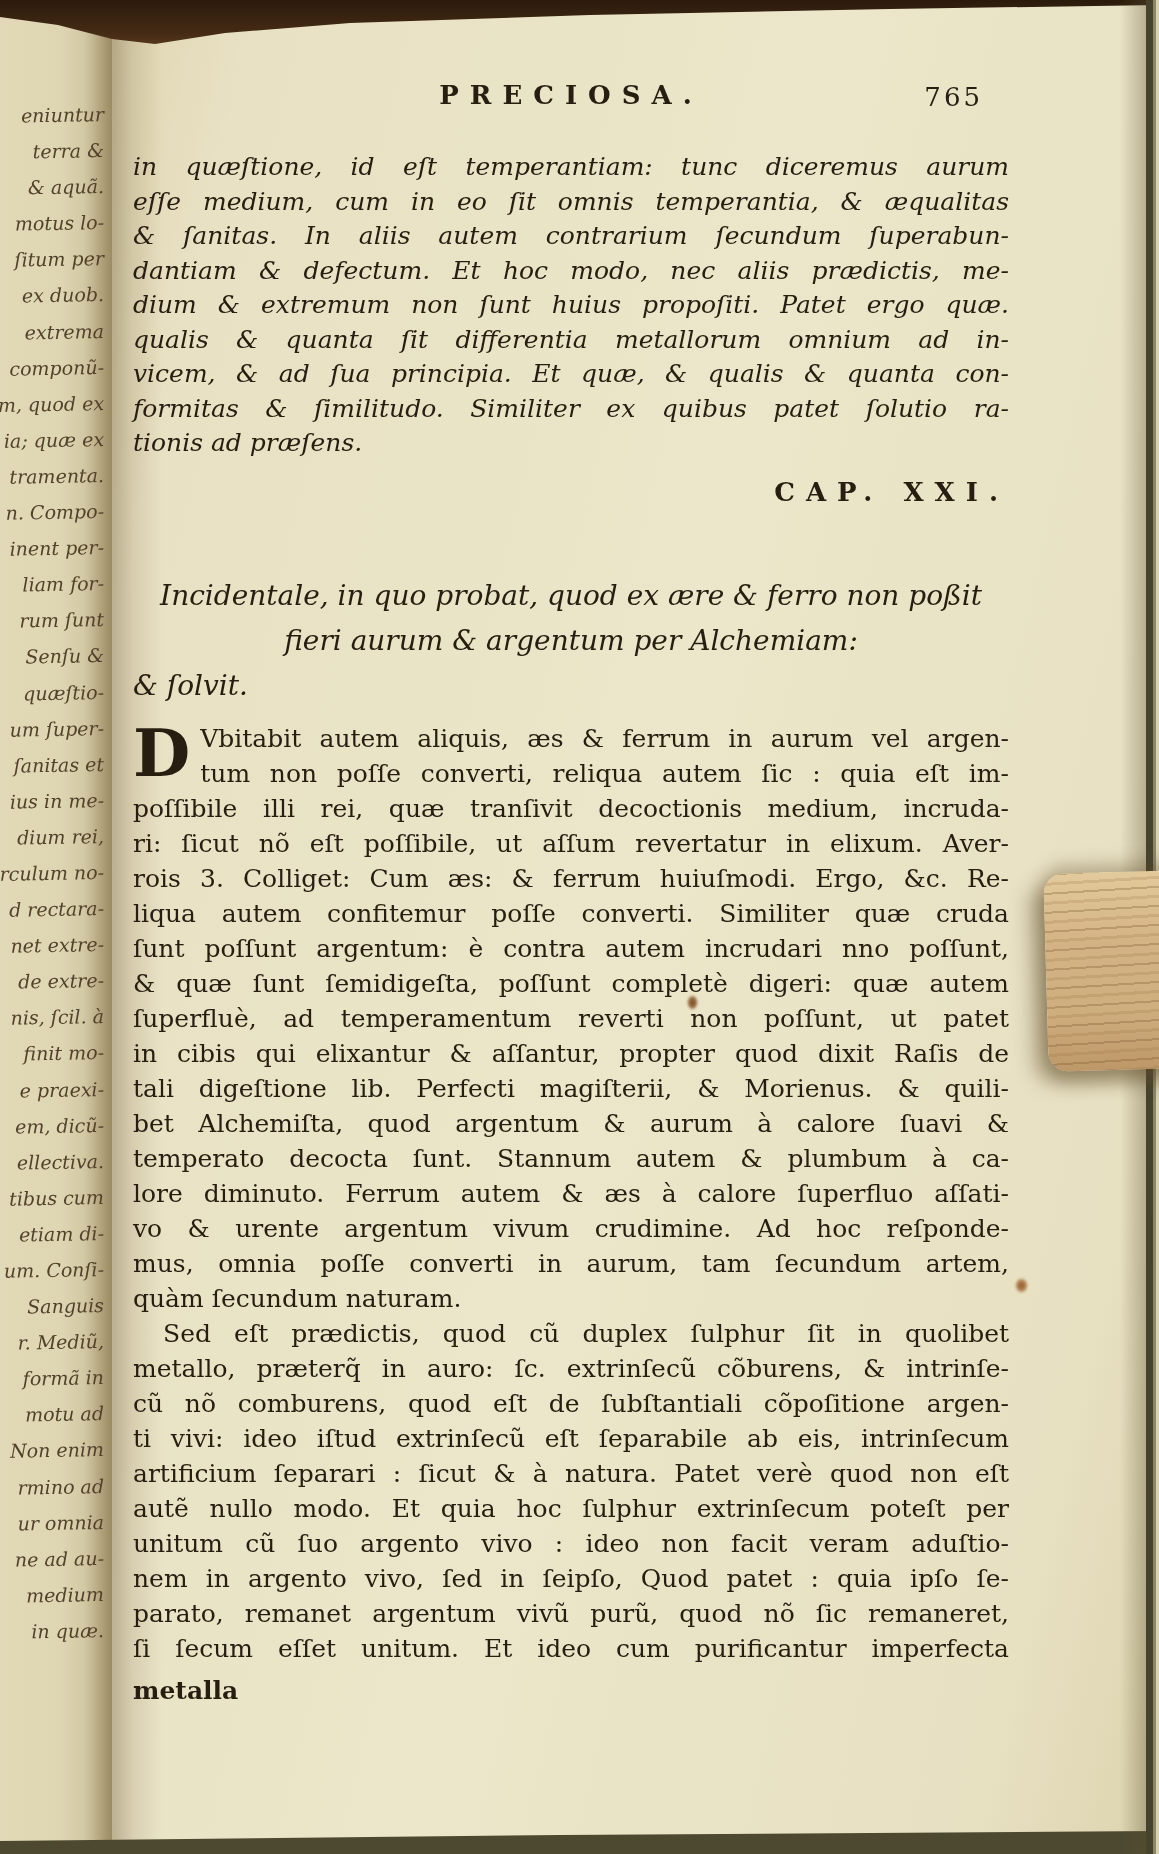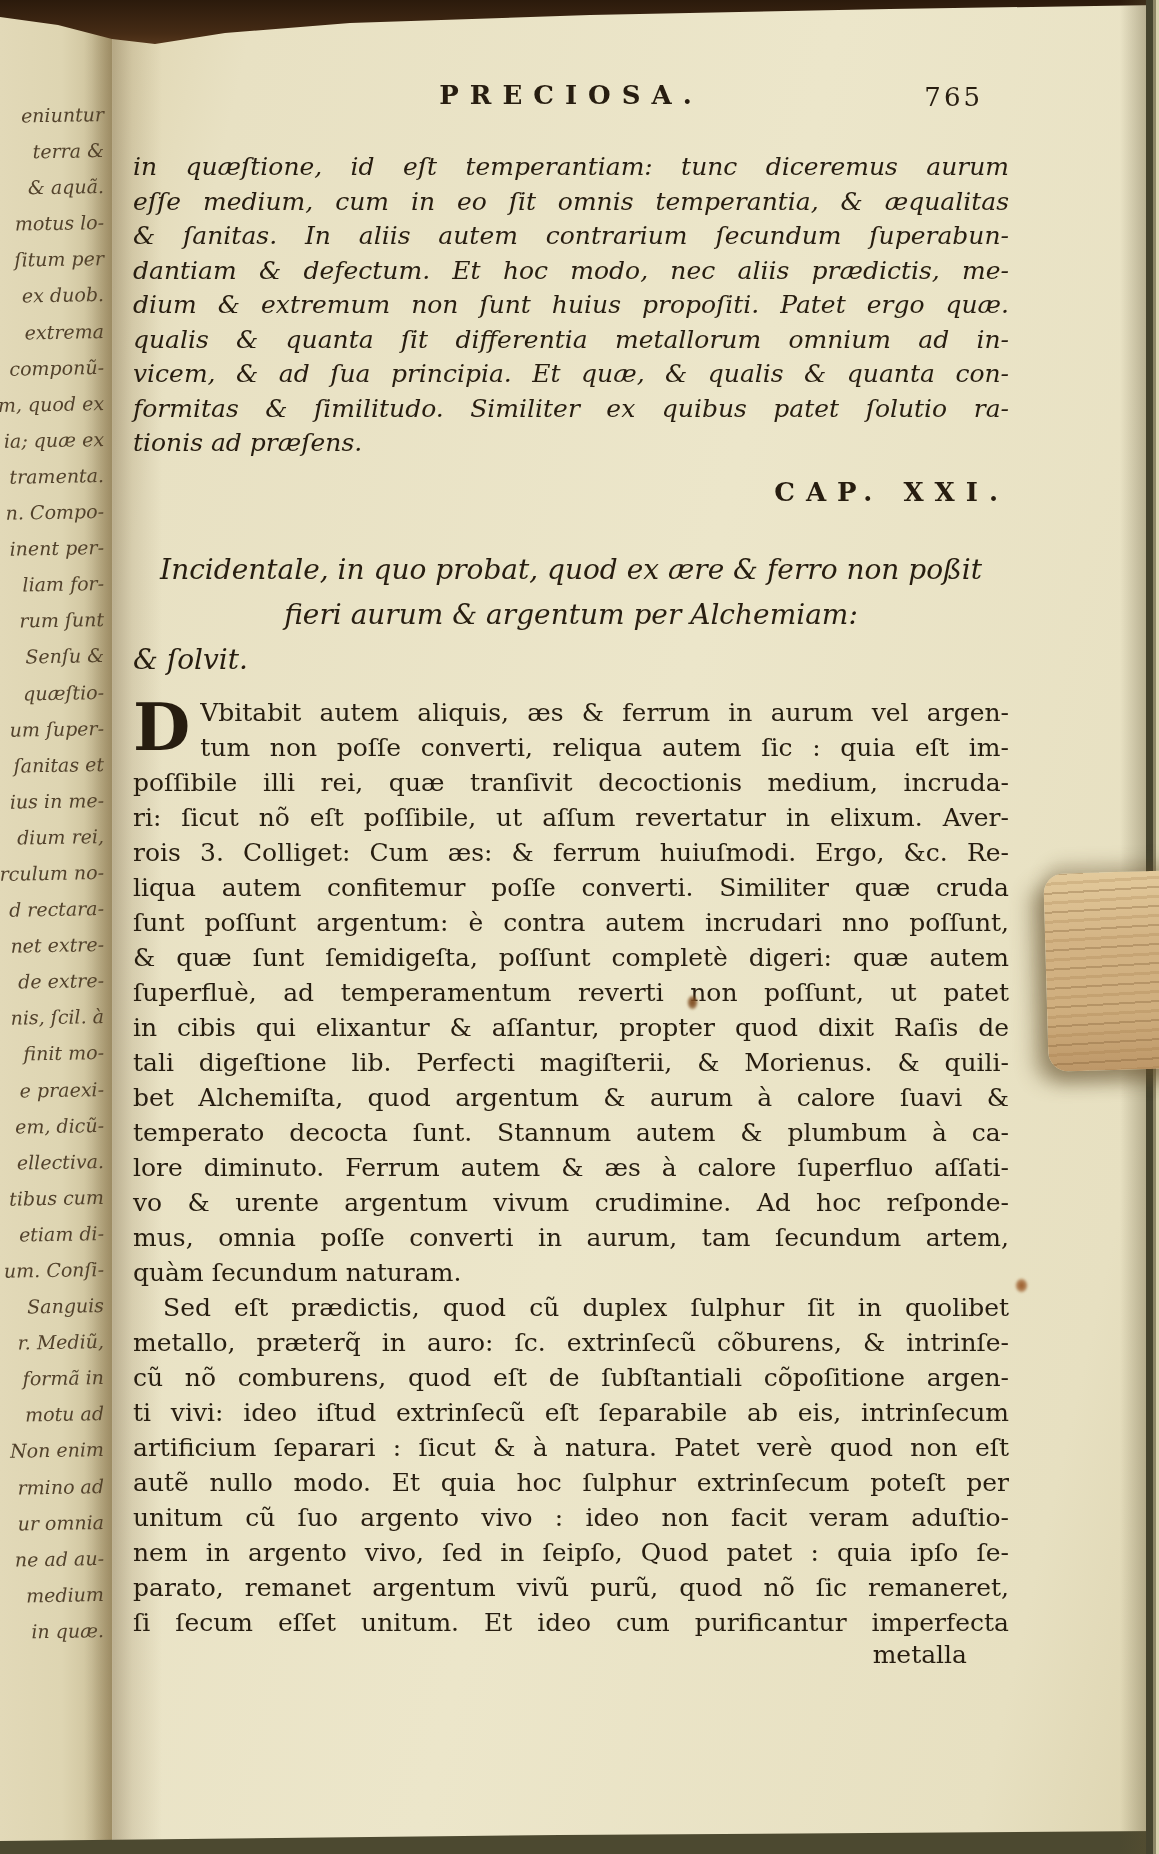--- a/index.html
+++ b/index.html
@@ -66,31 +66,31 @@
   .page-number { position:absolute; right:26px; top:2px; font-size:26px; letter-spacing:3px; }
   
   .text-col { position:absolute; left:133px; top:123px; width:876px; }
   .line { text-align:justify; text-align-last:justify; }
   .para > .line:last-child { text-align-last:left; }
   .intro { font-style:italic; font-size:25px; line-height:34.5px;margin-top:27px; }
   .cap-heading {
     margin-top:14px; height:34px; line-height:34px; text-align:right;
     font-size:26px; letter-spacing:11px; font-weight:bold;
   }
-  .chapter-title { margin-top:38px; font-style:italic; font-size:28px; line-height:45px; }
+  .chapter-title { margin-top:64px; font-style:italic; font-size:28px; line-height:45px; }
   .chapter-title .line { text-align:center; text-align-last:center; }
   .body-text { font-size:25px; line-height:35px; margin-top:0; }
   .para1 { margin-top:13px; }
   .dropcap {
     float:left; font-size:66px; line-height:56px; height:66px;
     padding:4px 10px 0 0; font-weight:bold;
   }
   .indent-first > .line:first-child { text-indent:30px; }
   .last-full > .line:last-child { text-align-last:justify; }
-  .catchword-row { text-align:right; padding-right:42px; font-size:25px; font-weight:normal; }
+  .catchword-row { margin-top:10px; padding-right:42px; font-size:25px; font-weight:bold; }
   
   .stain { position:absolute; border-radius:50%; filter:blur(1px); pointer-events:none; }
   .stain-1 { left:687px; top:995px; width:11px; height:15px;
     background:radial-gradient(#7d4a1e 0%, rgba(125,74,30,.75) 45%, rgba(125,74,30,0) 75%); }
   .stain-2 { left:1015px; top:1278px; width:13px; height:15px;
     background:radial-gradient(#9a5a28 0%, rgba(154,90,40,.7) 45%, rgba(154,90,40,0) 75%); }
 </style>
 </head>
 <body>
 

